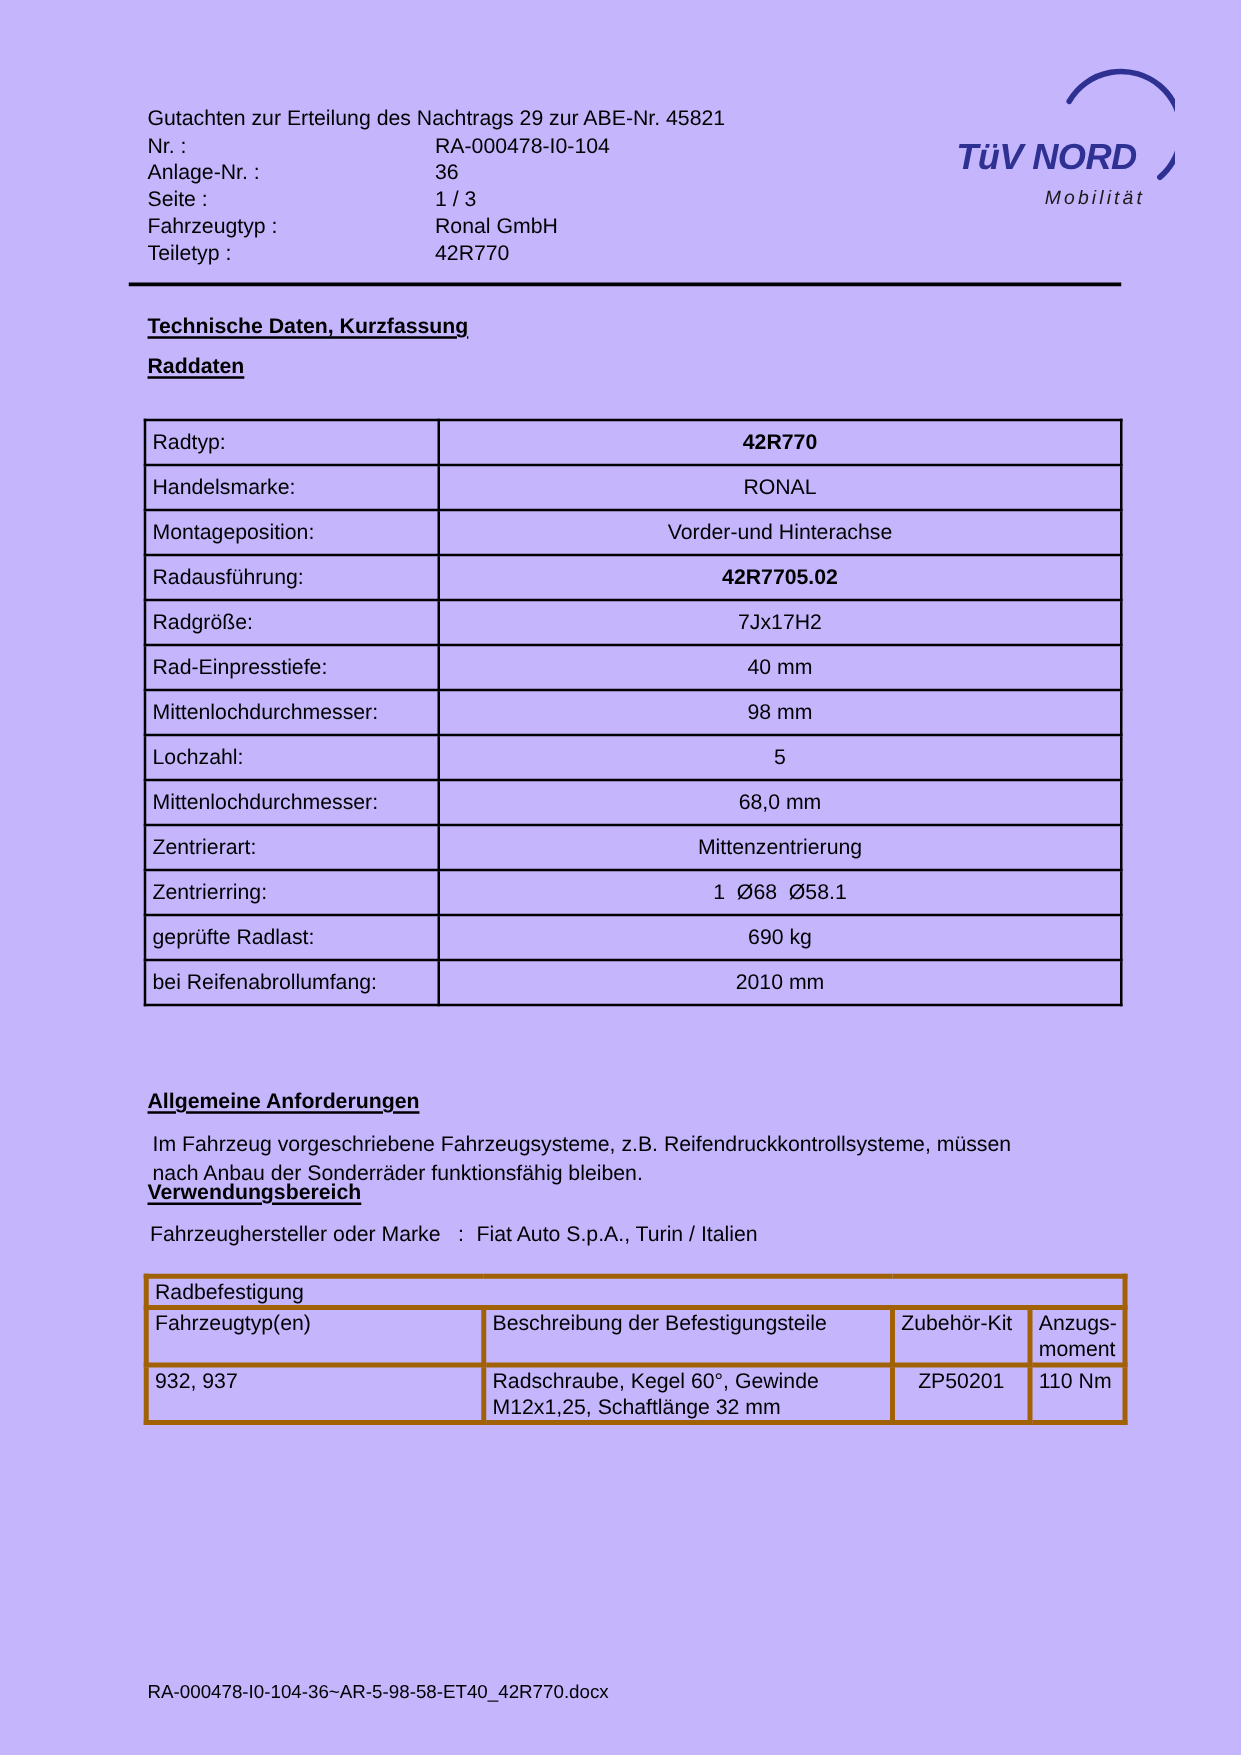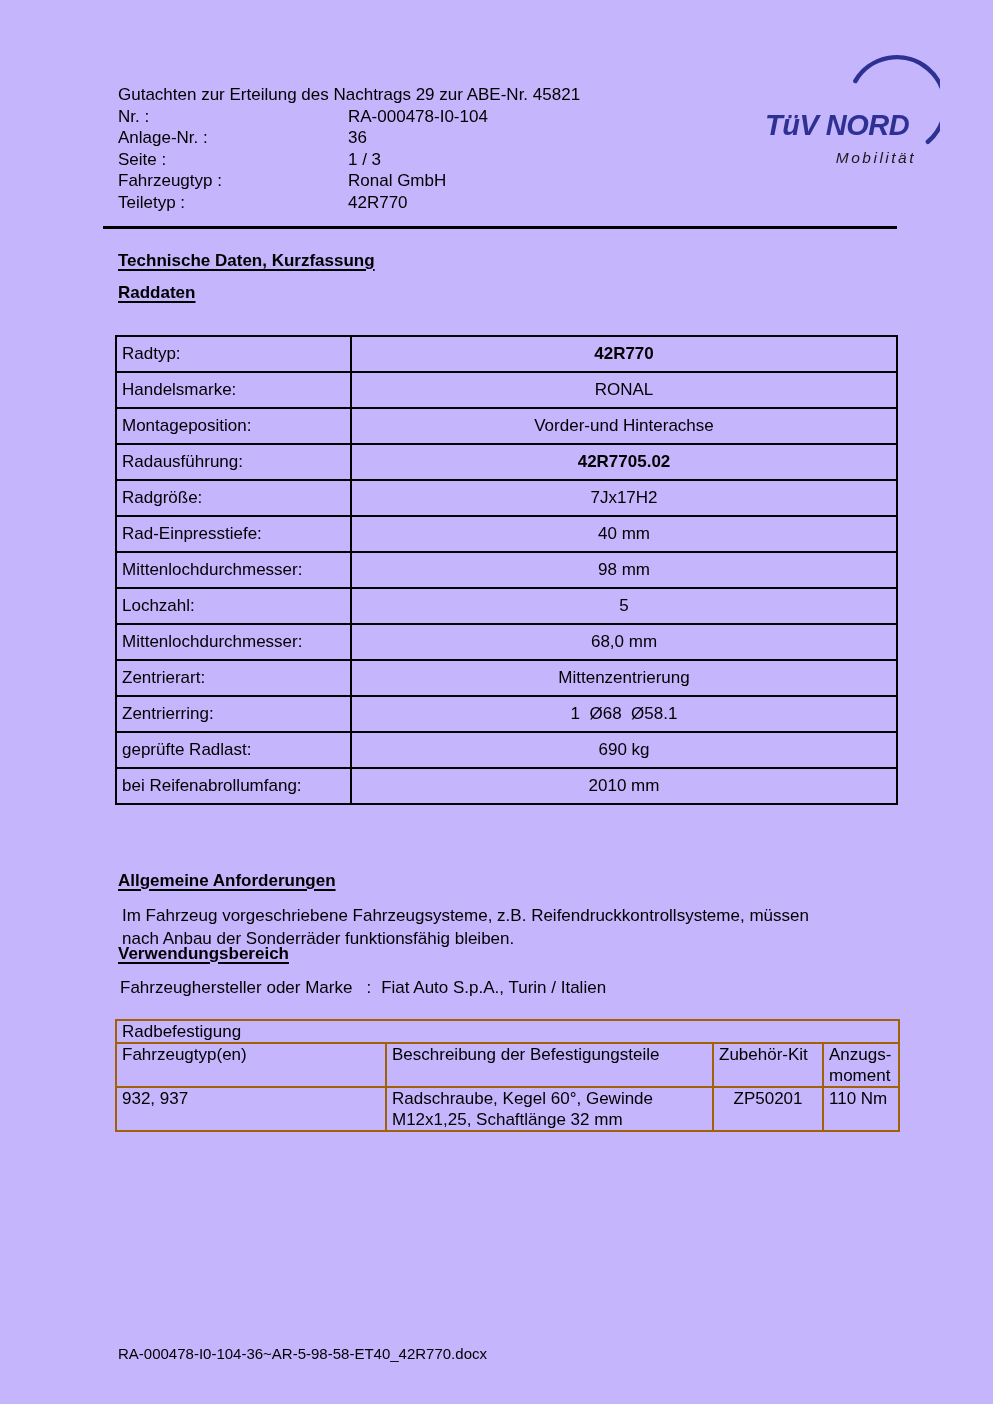--- a/index.html
+++ b/index.html
@@ -32,21 +32,21 @@
   td.rd-label{width:223px;text-align:left;border-radius:15px;}
   td.rd-value{text-align:center;white-space:pre-wrap;}
   .bold{font-weight:bold;}
   
   .body-par{position:absolute;left:118px;top:901px;margin:4px;line-height:22.5px;white-space:pre-line;width:820px;}
   .manufacturer-line{position:absolute;left:120px;top:978px;margin:0;}
   .man-sep{margin-left:14px;}
   .man-val{margin-left:10px;}
   
   #radbefestigung-table{position:absolute;left:115px;top:1019px;width:783px;border-collapse:collapse;table-layout:fixed;}
-  #radbefestigung-table td{border:2px solid #a16207;vertical-align:top;padding:0 5px;line-height:21px;}
+  #radbefestigung-table td{border:4px solid #a16207;vertical-align:top;padding:0 5px;line-height:21px;}
   #radbefestigung-table td.rb-title{height:20px;}
   #radbefestigung-table tr.rb-header td{height:41px;}
   #radbefestigung-table tr.rb-data td{height:41px;}
   td.kit-cell{text-align:center;}
   
   .doc-footer{position:absolute;left:118px;top:1345px;font-size:15px;}
 </style>
 </head>
 <body>
 

